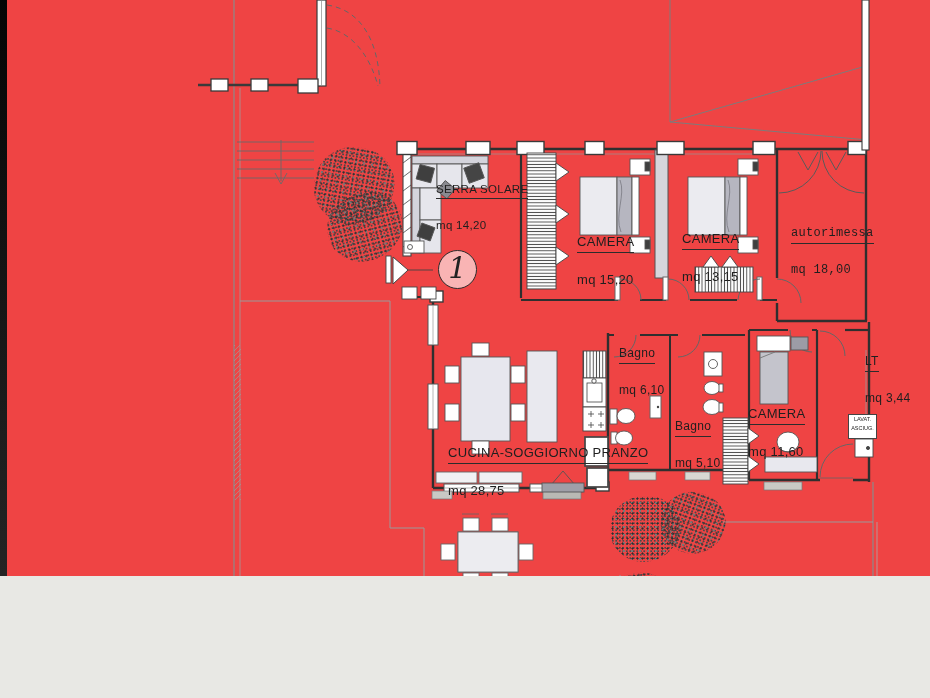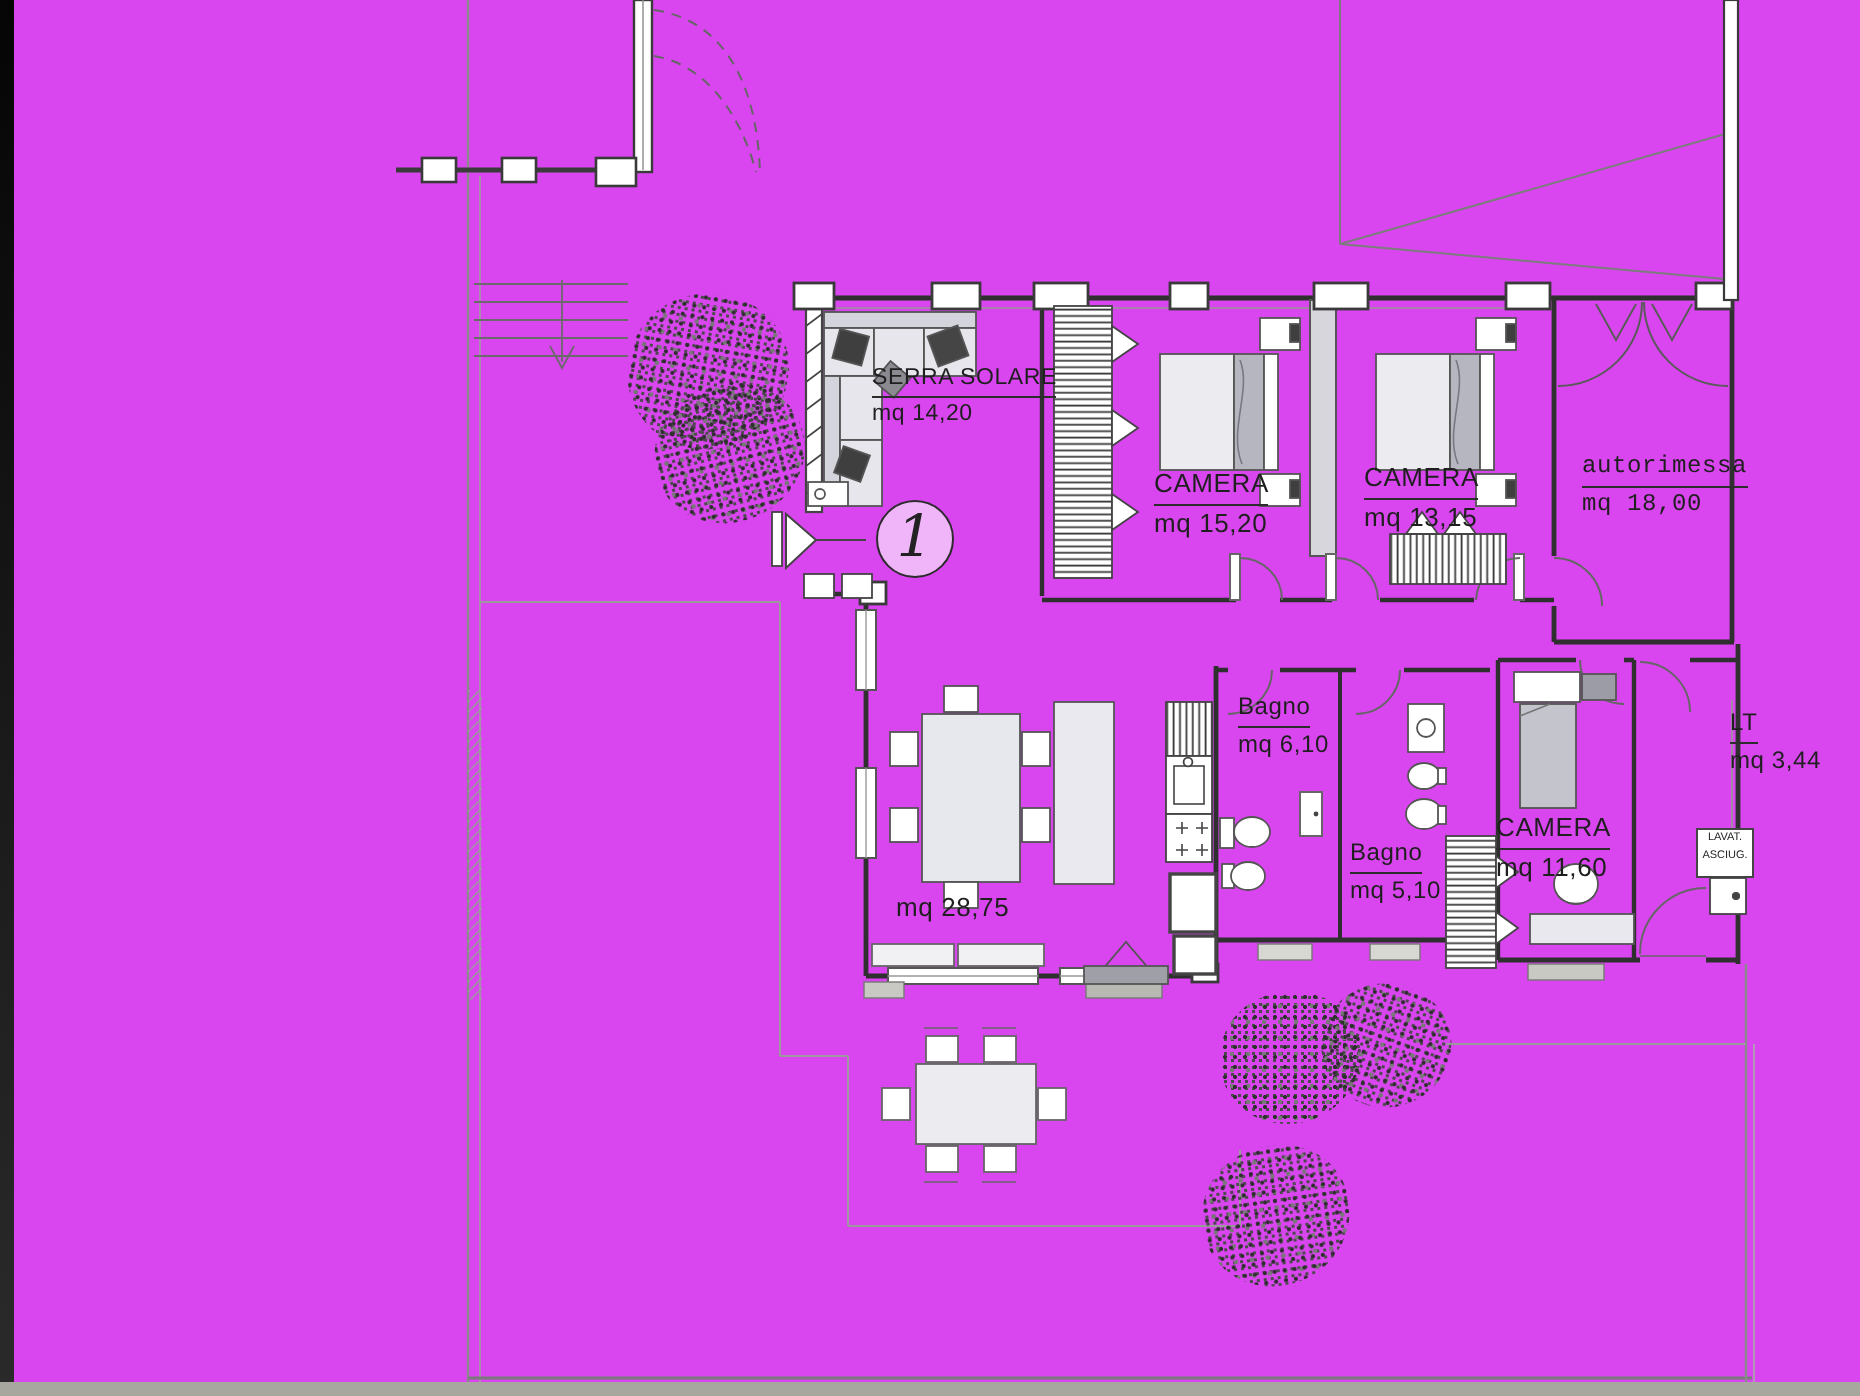--- a/index.html
+++ b/index.html
@@ -1,21 +1,21 @@
 <!DOCTYPE html>
 <html><head>
 <meta charset="utf-8">
 <style>
   html,body{margin:0;padding:0;background:#e8e8e4;}
-  .page{position:relative;width:930px;height:698px;background:#d946ef;overflow:hidden;
+  .page{position:relative;width:930px;height:576px;background:#ef4444;overflow:hidden;
         font-family:"Liberation Sans",sans-serif;color:#1f1f1f;}
   .page svg{position:absolute;left:0;top:0;}
   .lbl{position:absolute;white-space:nowrap;line-height:1.3;font-size:12px;letter-spacing:.3px;}
   .lbl .rname{display:inline-block;border-bottom:1px solid #2c2c2c;padding-bottom:1px;}
-  .lbl .rarea{display:block;margin-top:1px;}
+  .lbl .rarea{display:block;margin-top:19px;}
   .lbl.big{font-size:13px;}
   .lbl.small{font-size:11.5px;}
   .unit-marker{position:absolute;left:438px;top:250px;width:37px;height:37px;border:1.6px solid #2c2c2c;
         border-radius:50%;text-align:center;line-height:35px;font-family:"DejaVu Serif",serif;
         font-style:italic;font-size:29px;color:#222;background:rgba(255,255,255,.6);}
   .tree{position:absolute;border-radius:50% 46% 53% 48%;
         background-image:
           radial-gradient(circle,#2e2e2e .9px,transparent 1.15px),
           radial-gradient(circle,#787878 1px,transparent 1.3px),
           radial-gradient(circle,#4a4a4a .7px,transparent .95px);
@@ -358,20 +358,21 @@
 </div>
 <div class="lbl big" style="left:748px;top:406px;">
   <span class="rname">CAMERA</span>
   <span class="rarea">mq 11,60</span>
 </div>
 <div class="lbl" style="left:865px;top:354px;">
   <span class="rname">LT</span>
   <span class="rarea">mq 3,44</span>
 </div>
 <div class="lbl big" style="left:448px;top:445px;">
+  <span class="rname">CUCINA-SOGGIORNO PRANZO</span>
   <span class="rarea">mq 28,75</span>
 </div>
 
 <div class="lavat-box">
   <span>LAVAT.</span><br>
   <span>ASCIUG.</span>
 </div>
 
 <div class="unit-marker">1</div>
 

